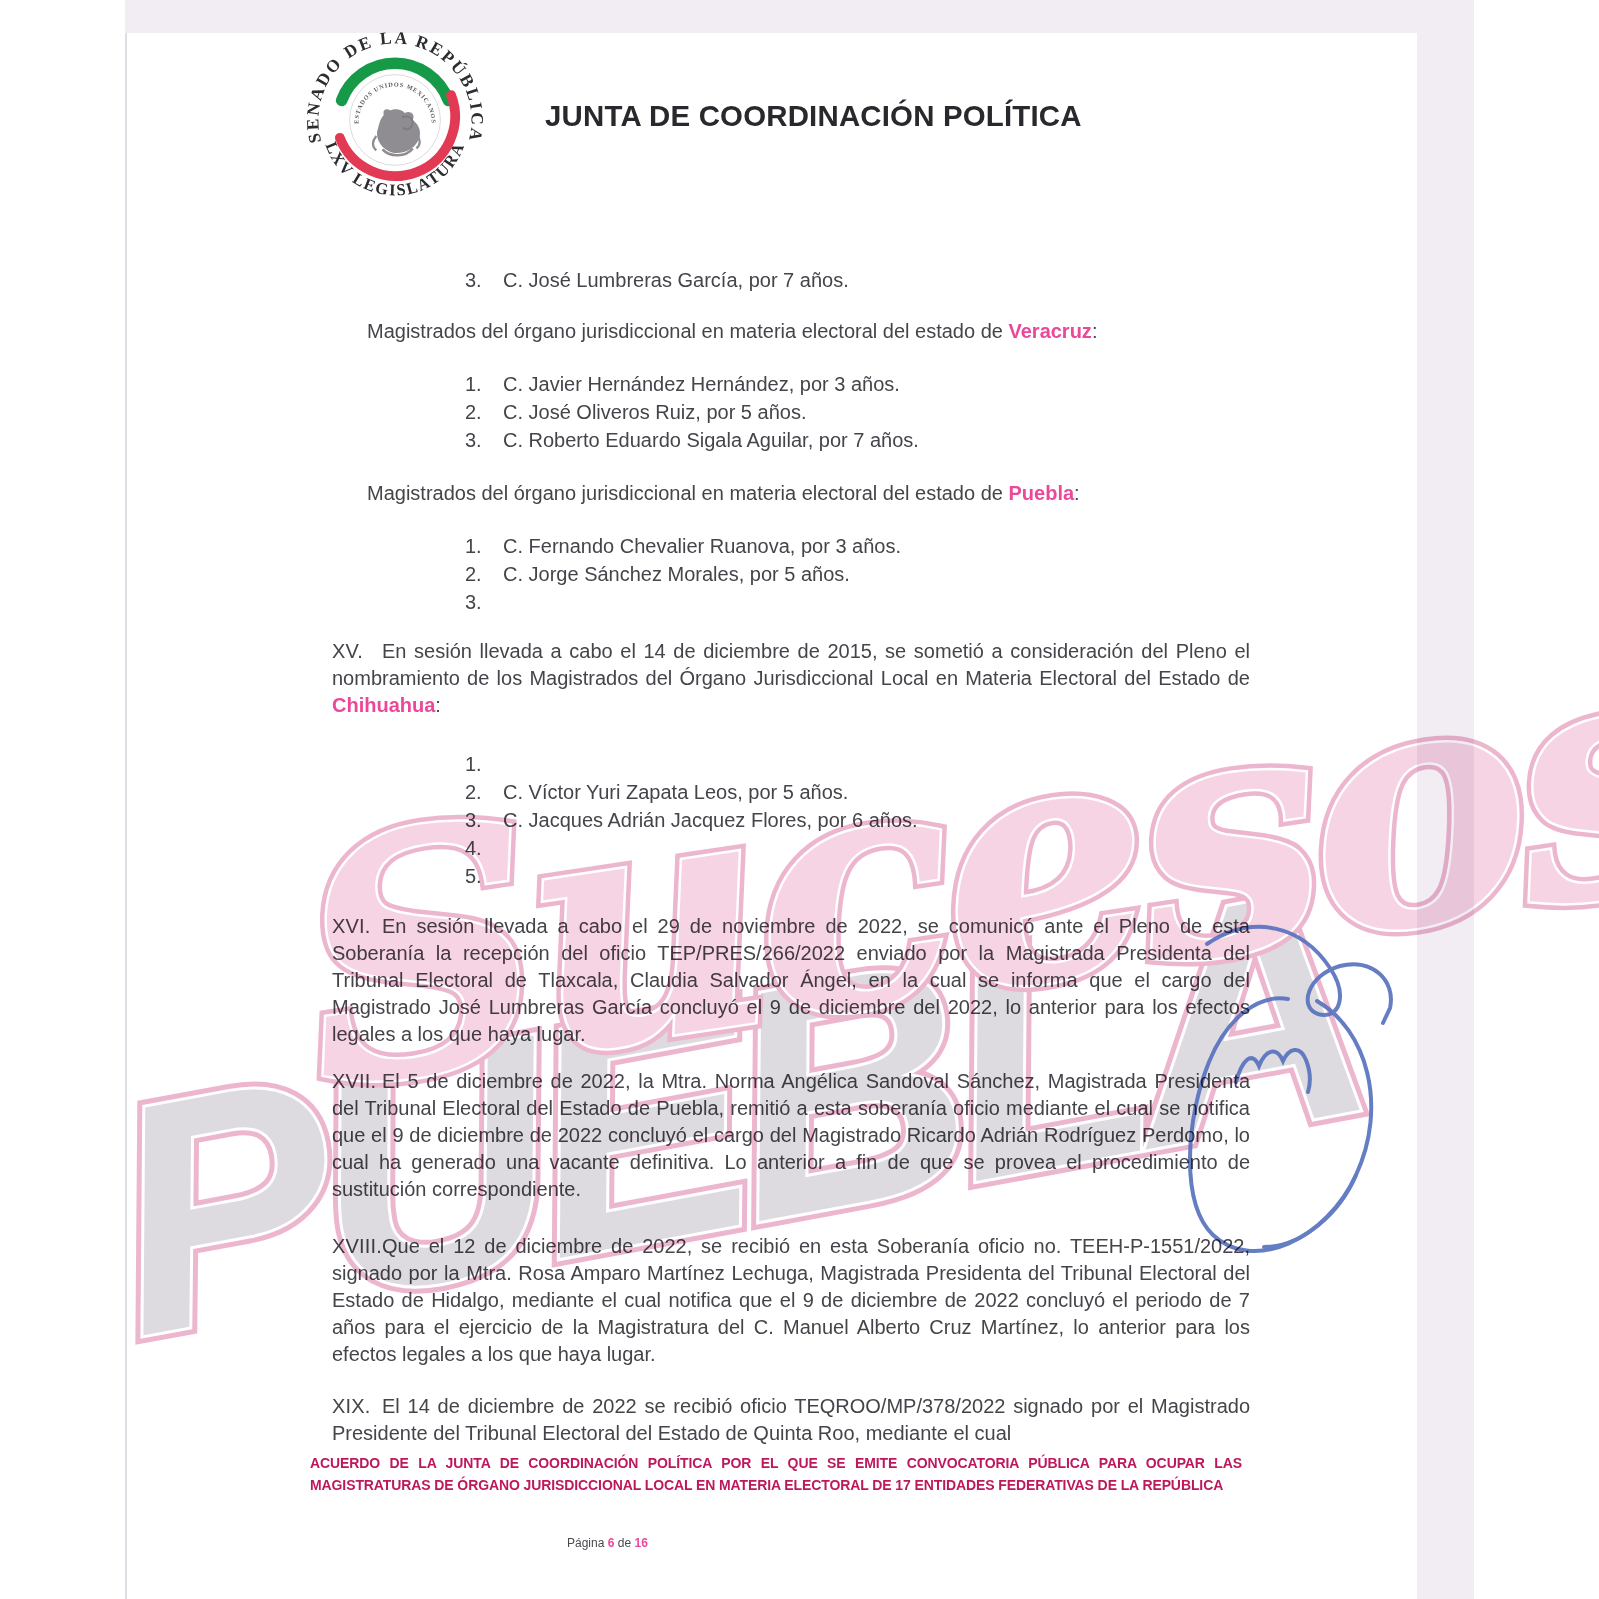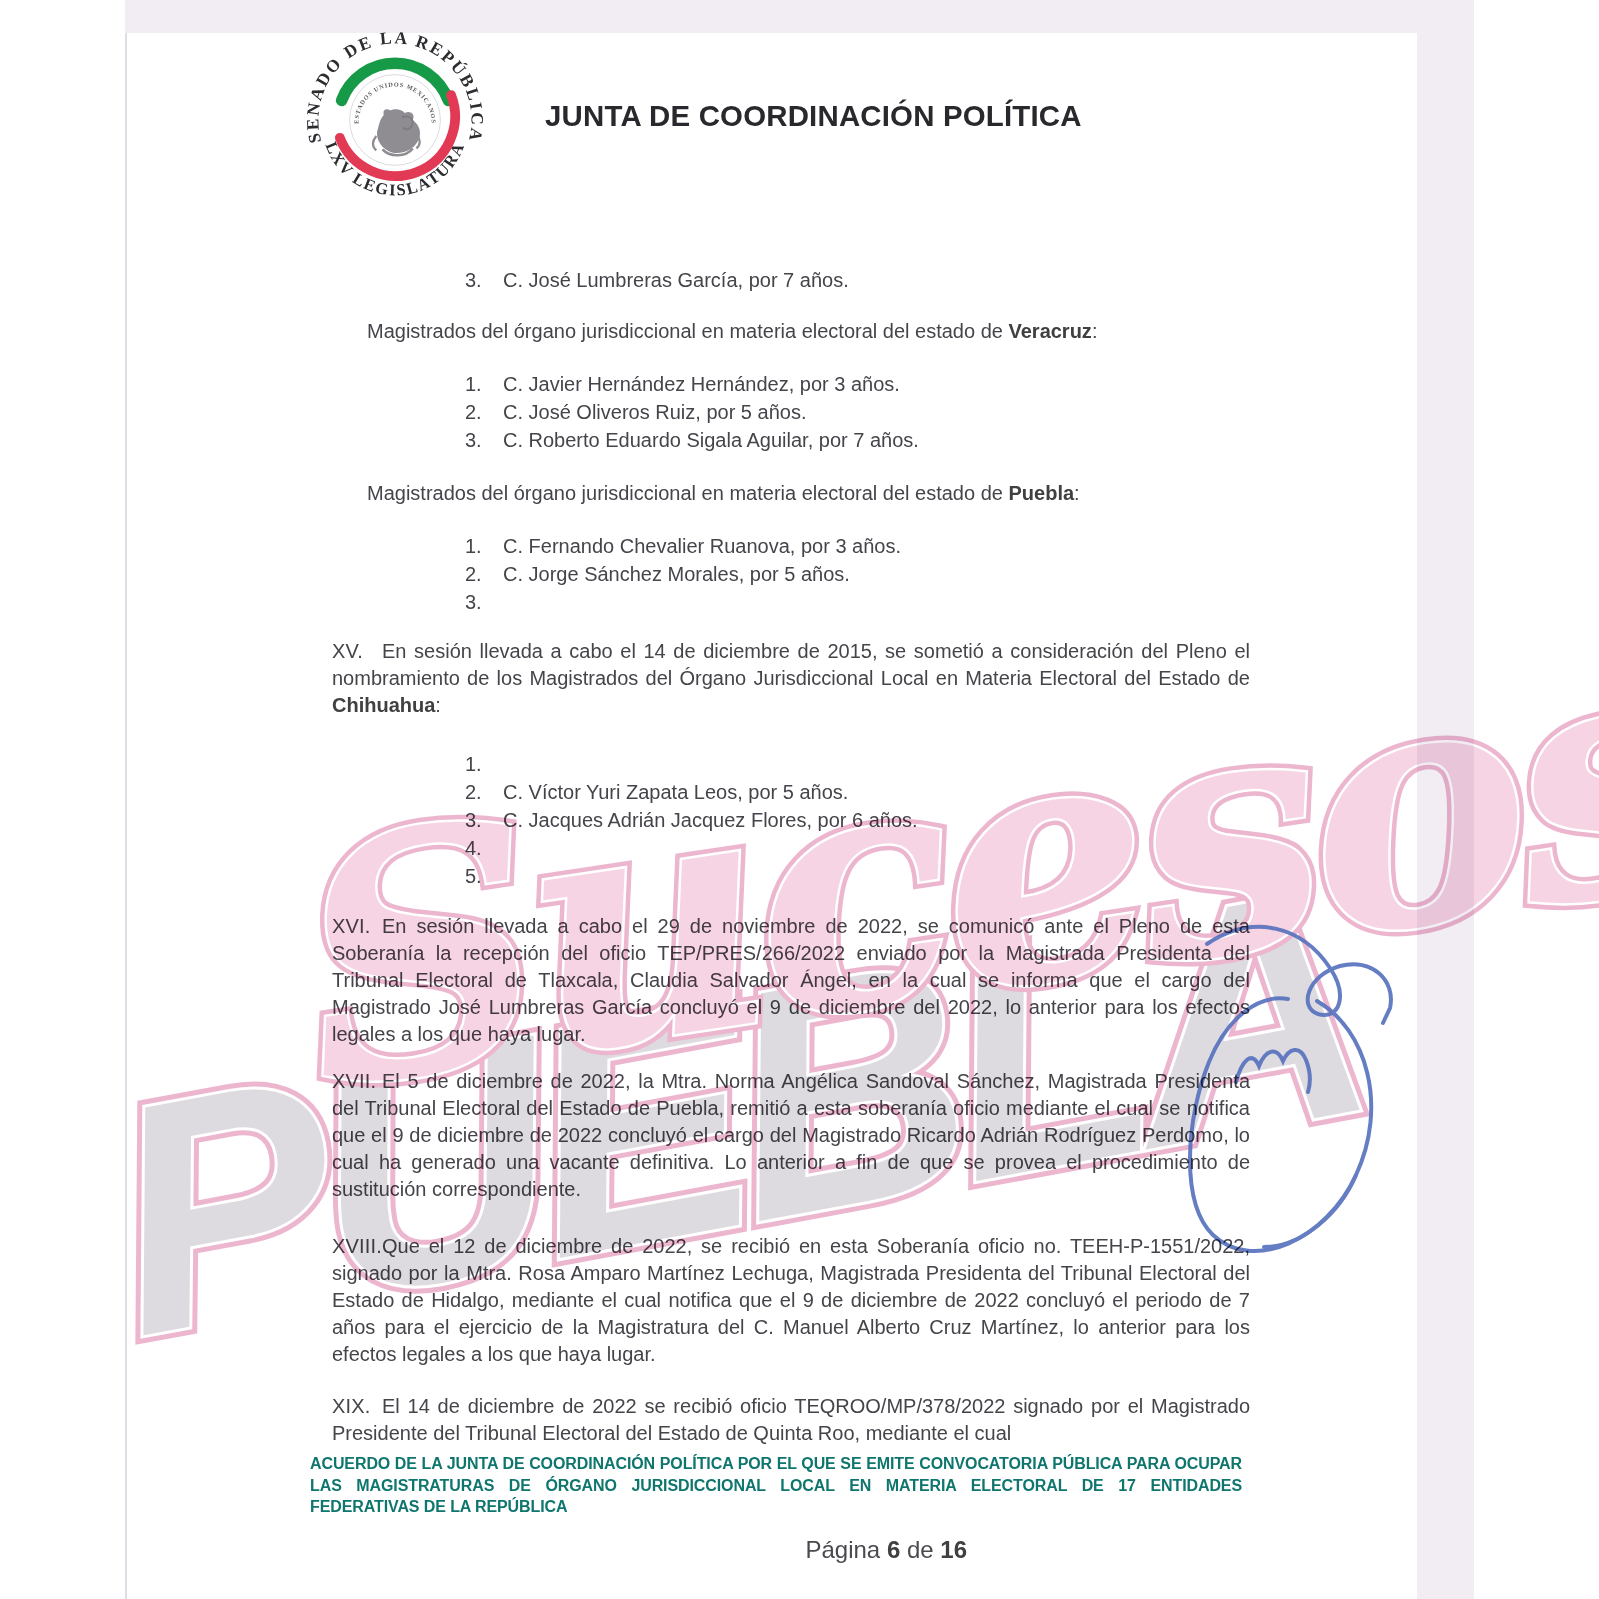--- a/index.html
+++ b/index.html
@@ -23,26 +23,26 @@
   .li{display:flex;line-height:28px;font-size:20px;}
   .li .num{margin-left:338px;width:38px;flex:0 0 38px;}
   .li .txt{flex:1;}
 
   .heading{left:240px;width:900px;font-size:20px;line-height:27px;white-space:nowrap;}
 
   .clause{left:205px;width:918px;font-size:20px;line-height:27px;text-align:justify;}
   .clause .roman{display:inline-block;width:50px;font-size:20px;letter-spacing:0.2px;}
   .clause .body{ }
 
-  b{font-weight:bold;color:#404040;}
+  b{font-weight:bold;color:#ec4899;}
 
-  .footnote{left:183px;top:1453px;width:932px;font-size:16px;line-height:21.5px;
-            font-weight:bold;color:#0f766e;text-align:justify;letter-spacing:-0.1px;}
+  .footnote{left:183px;top:1453px;width:932px;font-size:14px;line-height:21.5px;
+            font-weight:bold;color:#be185d;text-align:justify;letter-spacing:-0.1px;}
 
-  .pagenum{left:440px;top:1536px;width:400px;text-align:right;font-size:24px;color:#4a494f;}
+  .pagenum{left:440px;top:1536px;width:400px;text-align:left;font-size:12px;color:#4a494f;}
 
   .overlay{position:absolute;left:0;top:0;width:1599px;height:1599px;
            pointer-events:none;mix-blend-mode:multiply;}
 </style>
 </head>
 <body>
 
 <div class="strip-top"></div>
 <div class="strip-right"></div>
 <div class="sheet"></div>

